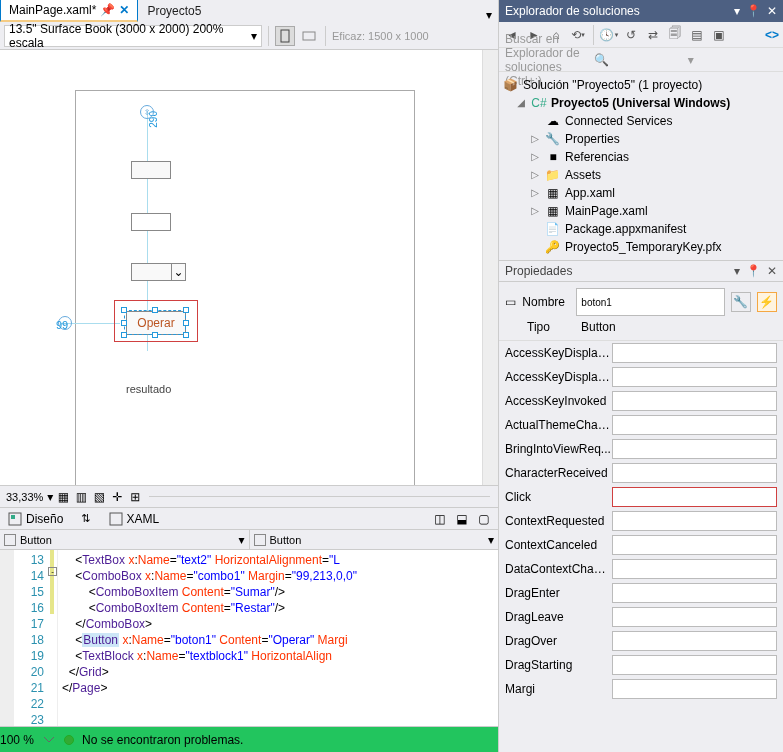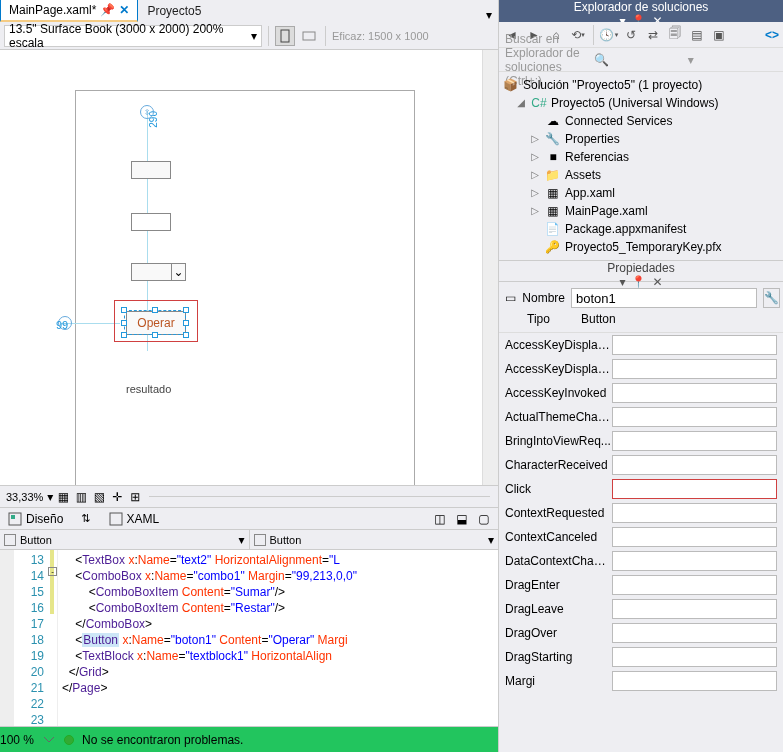--- a/index.html
+++ b/index.html
@@ -72,41 +72,41 @@
   .code .t-prop { color: #0000ff; }
   .code .t-txt { color: #000; }
   .hl { background: #cde6f7; padding: 0 1px; }
 
   
   .status { height: 26px; background: #22c55e; border-top: 1px solid #ccc; display: flex; align-items: center; padding: 0 0; gap: 8px; font-size: 11px; }
   .drop { width:14px; height:14px; }
   .green-dot { width:10px; height:10px; border-radius:50%; background:#3a3; border:1px solid #2a2; }
 
   
-  .panel-title { height: 22px; background: #4d6082; color: #fff; display: flex; align-items: center; padding: 0 6px; font-size: 11px; flex-direction: column; }
+  .panel-title { height: 22px; background: #4d6082; color: #fff; display: flex; align-items: center; padding: 0 6px; font-size: 11px; }
   .panel-title.light { background: #eeeef2; color: #444; border-top: 1px solid #ccc; border-bottom: 1px solid #ccc; }
   .panel-title .ttl { flex: 1; }
   .panel-title .icons { display: flex; gap: 6px; }
   .sln-toolbar { height: 26px; background: #eeeef2; display: flex; align-items: center; padding: 0 4px; gap: 4px; border-bottom: 1px solid #ddd; }
   .sln-toolbar .tico { width: 18px; height: 18px; display: flex; align-items: center; justify-content: center; color: #555; }
   .codeview-ico { margin-left: auto; color: #007acc; font-weight: bold; }
   .search-row { height: 24px; display: flex; align-items: center; padding: 0 6px; color: #999; border-bottom: 1px solid #ddd; }
   .search-row span { flex: 1; }
   .tree { padding: 4px 2px; font-size: 12px; line-height: 18px; }
   .node { display: flex; align-items: center; gap: 4px; padding: 0 2px; white-space: nowrap; }
   .exp { width: 12px; text-align: center; color: #777; font-size: 10px; }
   .node .ico { width: 16px; height: 16px; display: inline-flex; align-items: center; justify-content: center; }
   .in1 { padding-left: 14px; } .in2 { padding-left: 28px; }
-  .bold { font-weight: 400; }
+  .bold { font-weight: 700; }
 
   
   .prop-head { padding: 6px; display: flex; flex-direction: column; gap: 4px; border-bottom: 1px solid #ddd; }
   .prop-row { display: flex; align-items: center; gap: 6px; }
   .prop-row .lbl { width: 48px; font-size: 12px; }
-  .name-input { flex: 1; border: 1px solid #bbb; height: 20px; padding: 0 4px; font-size: 13px; background: #fff; }
+  .name-input { flex: 1; border: 1px solid #bbb; height: 28px; padding: 0 4px; font-size: 10px; background: #fff; }
   .prop-row .tool { width: 20px; height: 20px; border: 1px solid #bbb; display: flex; align-items: center; justify-content: center; }
   .prop-row .tool.sel { border: 1px solid #f5a742; background: #fff4e0; }
   .prop-grid { flex: 1; overflow: hidden; }
   .pg-row { display: flex; align-items: center; height: 24px; padding: 0 6px; }
   .pg-row .pl { width: 144px; font-size: 12px; overflow: hidden; text-overflow: ellipsis; white-space: nowrap; }
   .pg-row input { flex: 1; height: 20px; border: 1px solid #bbb; background: #fff; padding: 0 4px; font-size: 12px; }
   .pg-row.click input { border: 1px solid #d04040; }
   .ico-svg { width: 14px; height: 14px; }
 
   .vscroll { position:absolute; right:0; top:0; bottom:0; width:16px; background:#eee; border-left:1px solid #ddd; }

